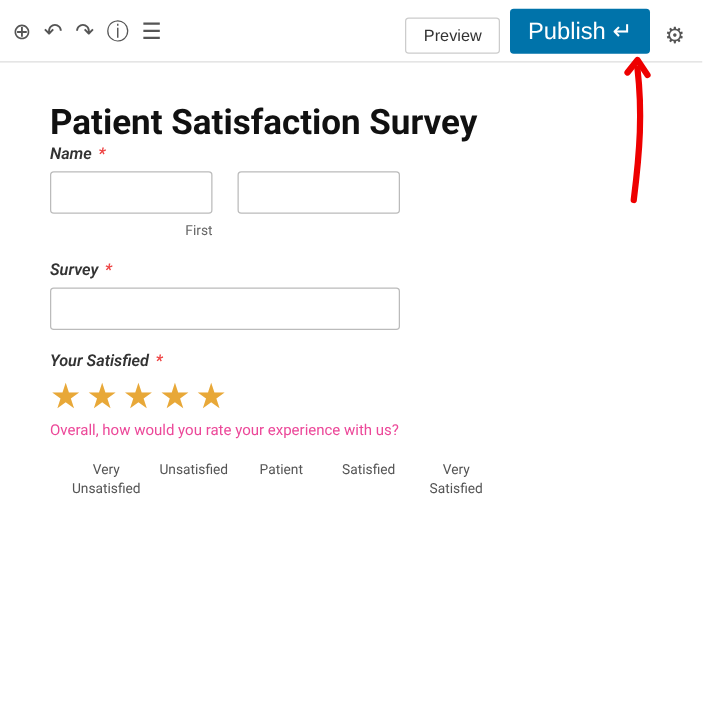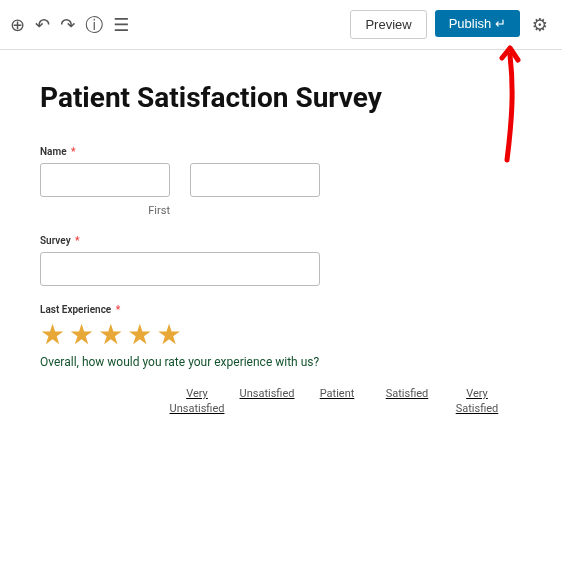--- a/index.html
+++ b/index.html
@@ -27,38 +27,38 @@
       align-items: center;
       gap: 10px;
     }
     .toolbar-icon {
       font-size: 18px;
       color: #555;
       cursor: pointer;
     }
     .toolbar-right {
       display: flex;
-      align-items: flex-start;
+      align-items: flex-end;
       gap: 8px;
     }
     .btn-preview {
       padding: 6px 14px;
       border: 1px solid #ccc;
       background: #fff;
       border-radius: 3px;
       font-size: 13px;
       color: #333;
       cursor: pointer;
     }
     .btn-publish {
       padding: 6px 14px;
       border: none;
       background: #0073aa;
       border-radius: 3px;
-      font-size: 13px;
+      font-size: 19px;
       color: #fff;
       cursor: pointer;
       font-weight: 500;
     }
     .btn-gear {
       font-size: 18px;
       color: #555;
       cursor: pointer;
       background: none;
       border: none;
@@ -68,34 +68,34 @@
     
     .main-content {
       padding: 30px 40px 20px 40px;
       position: relative;
     }
 
     .survey-title {
       font-size: 28px;
       font-weight: 700;
       color: #111;
-      margin-bottom: 30px;
       line-height: 1.3;
     }
 
     .field-group {
       margin-bottom: 18px;
     }
 
     .field-label {
-      font-size: 10px;
+      font-size: 13px;
       font-weight: 600;
       color: #333;
       margin-bottom: 6px;
       display: block;
+      font-style: italic;
     }
 
     .required {
       color: #e44;
       font-weight: 700;
       margin-left: 2px;
     }
 
     .name-row {
       display: flex;
@@ -142,37 +142,36 @@
       margin-bottom: 6px;
     }
     .star {
       font-size: 28px;
       color: #e8a838;
       line-height: 1;
     }
 
     .experience-hint {
       font-size: 12px;
-      color: #14532d;
+      color: #ec4899;
       margin-top: 2px;
     }
 
     
     .section-label {
       font-size: 13px;
       font-weight: 700;
       color: #333;
       margin-bottom: 10px;
     }
 
     .scale-headers {
       display: flex;
-      justify-content: flex-end;
+      justify-content: flex-start;
       padding: 0 10px;
-      text-decoration: underline;
     }
 
     .scale-header-item {
       text-align: center;
       font-size: 11px;
       color: #555;
       width: 70px;
       line-height: 1.3;
     }
 
@@ -235,21 +234,21 @@
 
   <div class="field-group">
     <label class="field-label">
       <span>Survey</span><span class="required"> *</span>
     </label>
     <input type="email" class="email-input" style="">
   </div>
 
   <div class="field-group">
     <label class="field-label">
-      <span>Last Experience</span><span class="required"> *</span>
+      <span>Your Satisfied</span><span class="required"> *</span>
     </label>
     <div class="stars-row">
       <span class="star">★</span>
       <span class="star">★</span>
       <span class="star">★</span>
       <span class="star">★</span>
       <span class="star">★</span>
     </div>
     <div class="experience-hint">Overall, how would you rate your experience with us?</div>
   </div>

